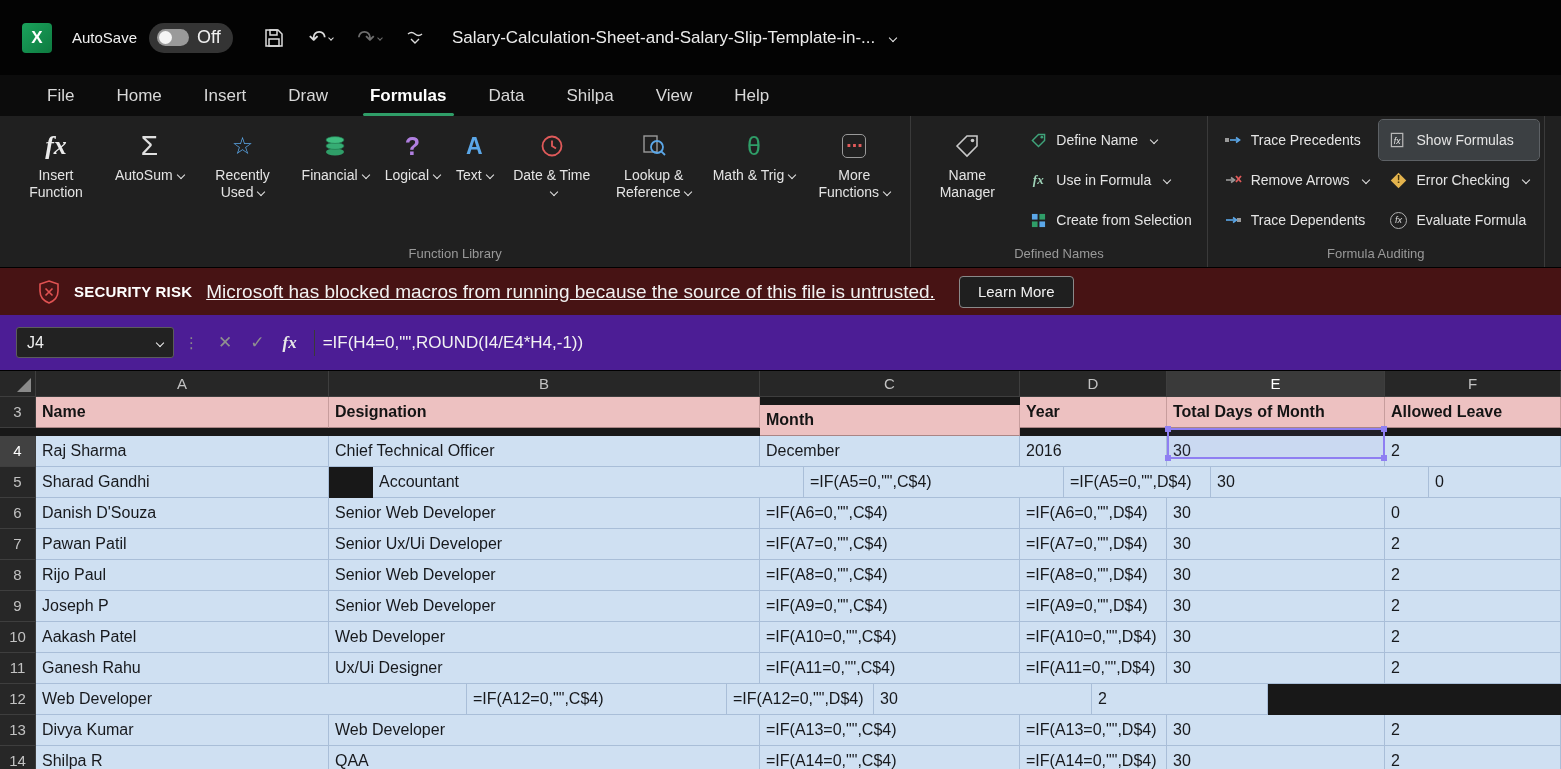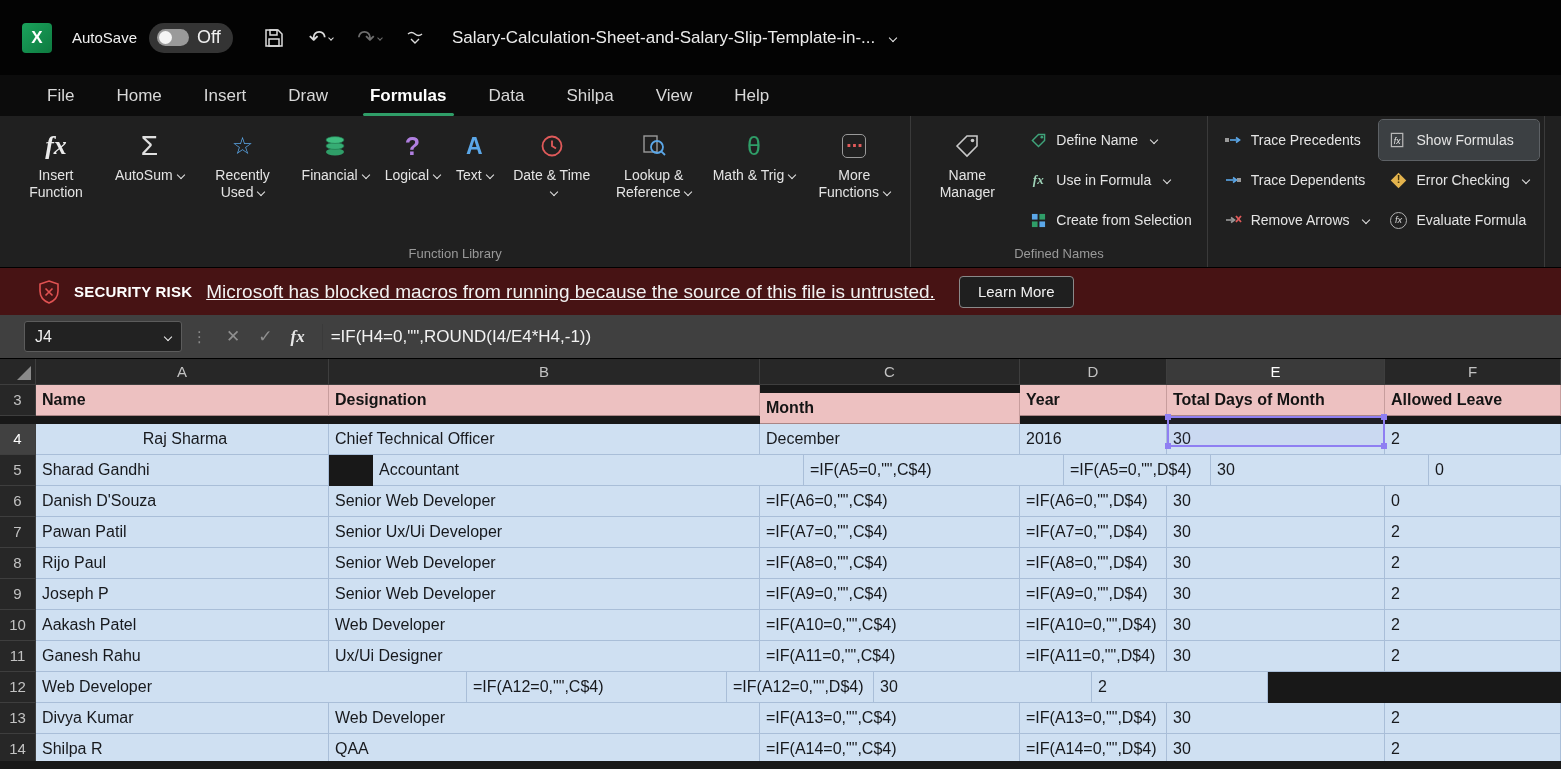--- a/index.html
+++ b/index.html
@@ -80,21 +80,21 @@
     font-size:9px; font-style:italic; color:#dcdcdc; }
 
   
   .banner { height:47px; background:#471314; display:flex; align-items:center; padding-left:38px; }
   .b-title { color:#fff; font-weight:bold; font-size:15px; margin:0 14px; letter-spacing:0.2px; }
   .b-msg { color:#f2f2f2; font-size:19px; text-decoration:underline; }
   .b-btn { margin-left:24px; height:32px; padding:0 18px; display:flex; align-items:center;
     background:#1f1f1f; border:1px solid #8a8a8a; border-radius:4px; color:#f0f0f0; font-size:15px; }
 
   
-  .fbar { height:44px; background:#404040; display:flex; align-items:center; padding-left:24px; border-bottom:1px solid #000; }
+  .fbar { height:56px; background:#4c1d95; display:flex; align-items:center; padding-left:16px; border-bottom:1px solid #000; }
   .namebox { width:158px; height:31px; background:#222; border:1px solid #5c5c5c; border-radius:3px;
     display:flex; align-items:center; justify-content:space-between; padding:0 10px;
     color:#f0f0f0; font-size:16px; }
   .vdots { color:#8a8a8a; font-size:15px; margin:0 10px; }
   .fb-x,.fb-check { color:#8f8f8f; font-size:17px; margin:0 9px; }
   .fb-fx { font-style:italic; font-weight:bold; color:#e8e8e8; font-size:17px; margin:0 9px;
     font-family:"Liberation Serif","DejaVu Serif",serif; }
   .fb-divider { width:1px; height:26px; background:#3a3a3a; margin:0 8px; }
   .fb-input { flex:1; color:#f2f2f2; font-size:17px; white-space:nowrap; overflow:hidden; }
 
@@ -313,38 +313,38 @@
                 <rect x="1" y="5" width="4" height="4" fill="#9a9a9a"></rect>
                 <path d="M6 7 H14" stroke="#5ba7e8" stroke-width="1.6"></path>
                 <path d="M12 4.5 L15.5 7 L12 9.5" fill="none" stroke="#5ba7e8" stroke-width="1.6"></path>
               </svg>
             </span>
             <span>Trace Precedents</span>
           </div>
           <div class="rsmall">
             <span class="ricon-s">
               <svg width="18" height="14" viewBox="0 0 18 14">
+                <path d="M2 7 H9" stroke="#9a9a9a" stroke-width="1.6"></path>
+                <path d="M7 4.5 L10.5 7 L7 9.5" fill="none" stroke="#9a9a9a" stroke-width="1.6"></path>
+                <path d="M12 3 L17 9 M17 3 L12 9" stroke="#e05a5a" stroke-width="1.8"></path>
+              </svg>
+            </span>
+            <span>Remove Arrows</span>
+            <span class="chev"></span>
+          </div>
+          <div class="rsmall">
+            <span class="ricon-s">
+              <svg width="18" height="14" viewBox="0 0 18 14">
                 <rect x="13" y="5" width="4" height="4" fill="#9a9a9a"></rect>
                 <path d="M2 7 H11" stroke="#5ba7e8" stroke-width="1.6"></path>
                 <path d="M9 4.5 L12.5 7 L9 9.5" fill="none" stroke="#5ba7e8" stroke-width="1.6"></path>
               </svg>
             </span>
             <span>Trace Dependents</span>
           </div>
-          <div class="rsmall">
-            <span class="ricon-s">
-              <svg width="18" height="14" viewBox="0 0 18 14">
-                <path d="M2 7 H9" stroke="#9a9a9a" stroke-width="1.6"></path>
-                <path d="M7 4.5 L10.5 7 L7 9.5" fill="none" stroke="#9a9a9a" stroke-width="1.6"></path>
-                <path d="M12 3 L17 9 M17 3 L12 9" stroke="#e05a5a" stroke-width="1.8"></path>
-              </svg>
-            </span>
-            <span>Remove Arrows</span>
-            <span class="chev"></span>
-          </div>
         </div>
         <div class="rsmall-col">
           <div class="rsmall active">
             <span class="ricon-s">
               <svg width="17" height="16" viewBox="0 0 18 16">
                 <rect x="1.5" y="1" width="12" height="14" fill="none" stroke="#b8b8b8" stroke-width="1.3"></rect>
                 <text x="4" y="12" font-size="9" font-style="italic" fill="#e8e8e8">fx</text>
               </svg>
             </span>
             <span>Show Formulas</span>
@@ -360,20 +360,21 @@
             <span class="chev"></span>
           </div>
           <div class="rsmall">
             <span class="ricon-s">
                 <span class="eval-circ">fx</span>
               </span>
             <span>Evaluate Formula</span>
           </div>
         </div>
       </div>
+      <div class="rgroup-label">Formula Auditing</div>
     </div>
 
     <div class="rgroup" style="border-right:none; flex:1;"></div>
   </div>
 
   <div class="banner">
     <svg width="22" height="24" viewBox="0 0 22 24">
       <path d="M11 1 L20 4 V11 C20 17 16 21 11 23 C6 21 2 17 2 11 V4 Z" fill="none" stroke="#e05252" stroke-width="1.6"></path>
       <path d="M7.5 8.5 L14.5 15.5 M14.5 8.5 L7.5 15.5" stroke="#e05252" stroke-width="1.6"></path>
     </svg>
@@ -415,21 +416,21 @@
         <div class="scell rowhdr" style="width: 36px;">3</div>
         <div class="scell pinkcell" style="width: 293px;">Name</div>
         <div class="scell pinkcell" style="width: 431px;">Designation</div>
         <div class="scell pinkcell" style="width: 260px; margin-top: 8px;">Month</div>
         <div class="scell pinkcell" style="width: 147px;">Year</div>
         <div class="scell pinkcell" style="width: 218px;">Total Days of Month</div>
         <div class="scell pinkcell" style="width: 176px;">Allowed Leave</div>
       </div>
       <div class="srow">
         <div class="scell rowhdr sel" style="width: 36px;">4</div>
-        <div class="scell datacell" style="width: 293px; text-align: center;">Raj Sharma</div>
+        <div class="scell datacell" style="width: 293px;">Raj Sharma</div>
         <div class="scell datacell" style="width: 431px;">Chief Technical Officer</div>
         <div class="scell datacell" style="width: 260px;">December</div>
         <div class="scell datacell" style="width: 147px;">2016</div>
         <div class="scell datacell" style="width: 218px;">30</div>
         <div class="scell datacell" style="width: 176px;">2</div>
       </div>
       <div class="srow">
         <div class="scell rowhdr" style="width: 36px;">5</div>
         <div class="scell datacell" style="width: 293px;">Sharad Gandhi</div>
         <div class="scell datacell" style="width: 431px; margin-left: 44px;">Accountant</div>

